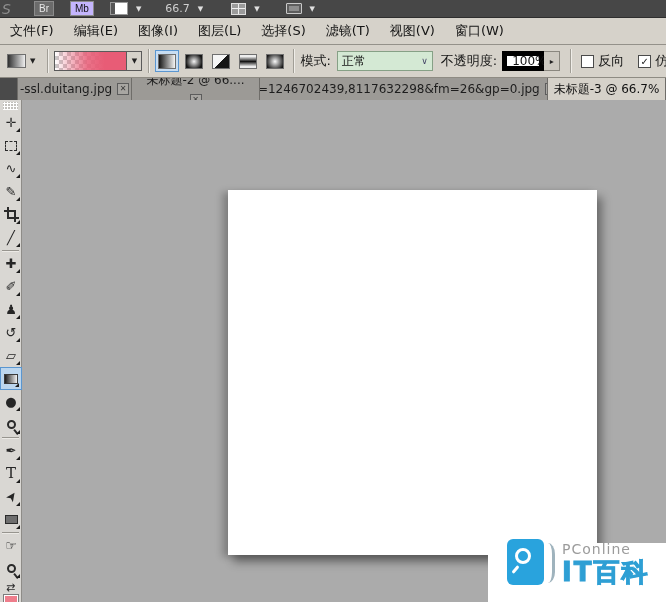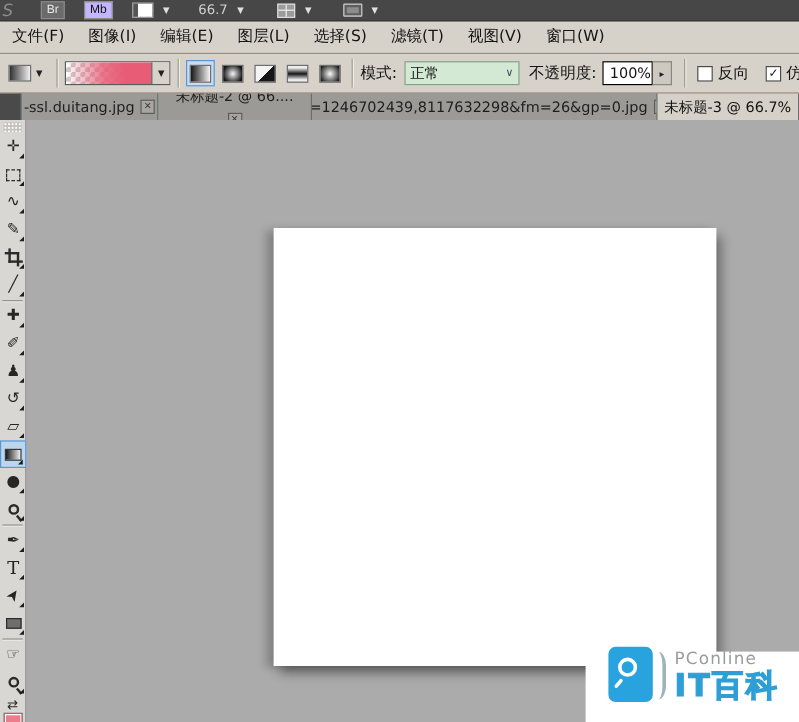--- a/index.html
+++ b/index.html
@@ -56,34 +56,34 @@
   .g-linear  { background:linear-gradient(90deg,#161616,#f5f5f5); }
   .g-radial  { background:radial-gradient(circle at 50% 50%,#f5f5f5 0%,#161616 80%); }
   .g-angle   { background:linear-gradient(315deg,#161616 50%,#f5f5f5 50%); }
   .g-reflect { background:linear-gradient(#ededed 12%,#161616 50%,#ededed 88%); }
   .g-diamond { background:radial-gradient(circle at 50% 50%,#fafafa 0%,#161616 90%); }
   .opt-label { font-size:13px; color:#141414; flex:none;text-align:center; }
   .mode-select { width:96px; height:20px; background:#d4e9d4; border:1px solid #86a086;
     display:flex; align-items:center; justify-content:space-between; padding:0 4px;
     font-size:12px; color:#141414; margin-left:6px; flex:none; }
   .mode-chev { font-size:9px; color:#446; }
-  .opacity-box { width:42px; height:20px; background:#fff; border:1px solid #000000;
+  .opacity-box { width:42px; height:20px; background:#fff; border:5px solid #000000;
     font-size:12px; color:#141414; display:flex; align-items:center; padding-left:5px;
     margin-left:5px; flex:none; }
   .spin-btn { width:16px; height:20px; border:1px solid #8a877f; border-left:none;
     background:#cdc9c1; display:flex; align-items:center; justify-content:center;
     font-size:8px; color:#222; flex:none; }
   .chk-row { display:flex; align-items:center; gap:4px; flex:none; }
   .chk { width:13px; height:13px; background:#fff; border:1px solid #4a4a4a;
     font-size:10px; line-height:11px; text-align:center; color:#222; }
   .chk-label { font-size:13px; color:#141414; }
 
   
   #tabbar { position:absolute; left:0; top:78px; width:666px; height:22px;
-    background:#22c55e; display:flex; }
+    background:#ef4444; display:flex; }
   .tab-stub { width:18px; height:22px; background:#4a4a4a; border-right:1px solid #6f6d69; flex:none; }
   .tab { height:22px; display:flex; align-items:center; justify-content:center; gap:5px;
     background:#9c9a96; border-right:1px solid #6f6d69; font-size:12px; color:#1d1d1d;
     padding:0 6px; white-space:nowrap; overflow:hidden; flex:none; }
   .tab.active { background:#d5d1c9; color:#111; }
   .tab-close { width:12px; height:12px; border:1px solid #5c5c5c; font-size:8px; line-height:10px;
     text-align:center; color:#3a3a3a; background:#a8a6a2; flex:none; }
 
   
   #main { position:absolute; left:0; top:100px; width:666px; height:502px; background:#ababab; }
@@ -151,22 +151,22 @@
     <span class="zoom-val">66.7</span>
     <span class="dd">▼</span>
     <span class="arrange-ic"></span>
     <span class="dd">▼</span>
     <span class="screen-ic"></span>
     <span class="dd">▼</span>
   </div>
 
   <div id="menubar">
     <div class="menu-item">文件(F)</div>
+    <div class="menu-item">编辑(E)</div>
     <div class="menu-item">图像(I)</div>
-    <div class="menu-item">编辑(E)</div>
     <div class="menu-item">图层(L)</div>
     <div class="menu-item">选择(S)</div>
     <div class="menu-item">滤镜(T)</div>
     <div class="menu-item">视图(V)</div>
     <div class="menu-item">窗口(W)</div>
   </div>
 
   <div id="optionsbar">
     <div class="preset-box">
       <span class="preset-thumb"></span>

